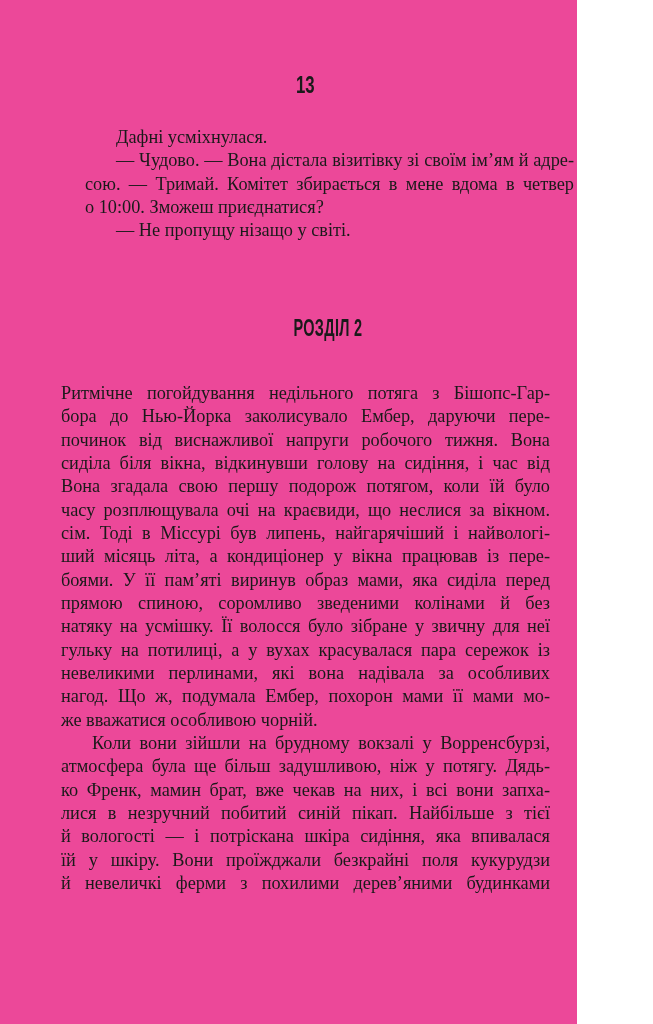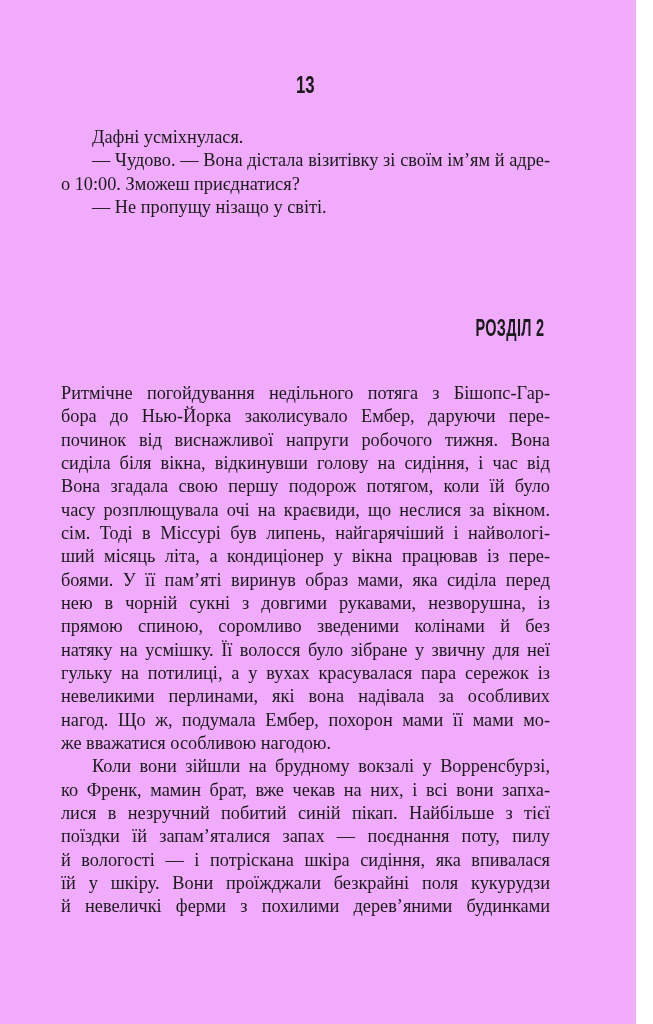--- a/index.html
+++ b/index.html
@@ -2,23 +2,23 @@
 <html lang="uk"><head>
 <meta charset="utf-8">
 <style>
   html, body {
     margin: 0;
     padding: 0;
     background: #ffffff;
   }
   .page {
     position: relative;
-    width: 636px;
+    width: 577px;
     height: 1024px;
-    background: #f0abfc;
+    background: #ec4899;
     overflow: hidden;
     font-family: "Liberation Serif", "DejaVu Serif", serif;
     color: #1a1a1a;
   }
   
   .folio {
     position: absolute;
     top: 73px;
     left: 61px;
     width: 489px;
@@ -30,44 +30,44 @@
   }
   .folio .squeeze {
     display: inline-block;
     transform: scaleX(0.70);
     transform-origin: 50% 50%;
   }
   
   .chapter-heading {
     position: absolute;
     top: 316px;
-    left: 55px;
+    left: 63px;
     width: 489px;
-    text-align: right;
+    text-align: center;
     font-family: "Liberation Sans", "DejaVu Sans", sans-serif;
     font-weight: 700;
     font-size: 23px;
     line-height: 24px;
     letter-spacing: 0.5px;
     white-space: nowrap;
   }
   .chapter-heading .squeeze {
     display: inline-block;
     transform: scaleX(0.63);
     transform-origin: 100% 50%;
   }
   
   .text-block {
     position: absolute;
     left: 61px;
     width: 489px;
     font-size: 18.3px;
     line-height: 23.33px;
   }
-  #block-pre  { top: 126px; }
+  #block-pre  { top: 126px; margin-left: 24px; }
   #block-post { top: 359px; margin-top: 23px; }
   .para { margin: 0; }
   .line {
     height: 23.33px;
     overflow: hidden;
     white-space: normal;
     text-align: left;
   }
   .line.j {
     text-align: justify;
@@ -83,20 +83,21 @@
   <div class="folio">
     <span class="squeeze">13</span>
   </div>
 
   <div id="block-pre" class="text-block">
       <div class="para">
         <div class="line indent">Дафні усміхнулася.</div>
       </div>
       <div class="para">
         <div class="line j indent">— Чудово. — Вона дістала візитівку зі своїм ім’ям й адре-</div>
+        <div class="line j">сою. — Тримай. Комітет збирається в мене вдома в четвер</div>
         <div class="line">о 10:00. Зможеш приєднатися?</div>
       </div>
       <div class="para">
       </div>
       <div class="para">
         <div class="line indent">— Не пропущу нізащо у світі.</div>
       </div>
     </div>
 
   <div class="chapter-heading">
@@ -107,32 +108,31 @@
       <div class="para">
         <div class="line j">Ритмічне погойдування недільного потяга з Бішопс-Гар-</div>
         <div class="line j">бора до Нью-Йорка заколисувало Ембер, даруючи пере-</div>
         <div class="line j">починок від виснажливої напруги робочого тижня. Вона</div>
         <div class="line j">сиділа біля вікна, відкинувши голову на сидіння, і час від</div>
         <div class="line j">Вона згадала свою першу подорож потягом, коли їй було</div>
         <div class="line j">часу розплющувала очі на краєвиди, що неслися за вікном.</div>
         <div class="line j">сім. Тоді в Міссурі був липень, найгарячіший і найвологі-</div>
         <div class="line j">ший місяць літа, а кондиціонер у вікна працював із пере-</div>
         <div class="line j">боями. У її пам’яті виринув образ мами, яка сиділа перед</div>
-        <div class="line j">нею в чорній сукні з довгими рукавами, незворушна, із</div>
         <div class="line j">прямою спиною, соромливо зведеними колінами й без</div>
         <div class="line j">натяку на усмішку. Її волосся було зібране у звичну для неї</div>
         <div class="line j">гульку на потилиці, а у вухах красувалася пара сережок із</div>
         <div class="line j">невеликими перлинами, які вона надівала за особливих</div>
         <div class="line j">нагод. Що ж, подумала Ембер, похорон мами її мами мо-</div>
-        <div class="line">же вважатися особливою нагодою.</div>
+        <div class="line">же вважатися особливою чорній.</div>
       </div>
       <div class="para">
         <div class="line j indent">Коли вони зійшли на брудному вокзалі у Ворренсбурзі,</div>
+        <div class="line j">атмосфера була ще більш задушливою, ніж у потягу. Дядь-</div>
         <div class="line j">ко Френк, мамин брат, вже чекав на них, і всі вони запха-</div>
         <div class="line j">лися в незручний побитий синій пікап. Найбільше з тієї</div>
-        <div class="line j">поїздки їй запам’яталися запах — поєднання поту, пилу</div>
         <div class="line j">й вологості — і потріскана шкіра сидіння, яка впивалася</div>
         <div class="line j">їй у шкіру. Вони проїжджали безкрайні поля кукурудзи</div>
         <div class="line j">й невеличкі ферми з похилими дерев’яними будинками</div>
       </div>
     </div>
 
 </div>
 
 </body></html>

